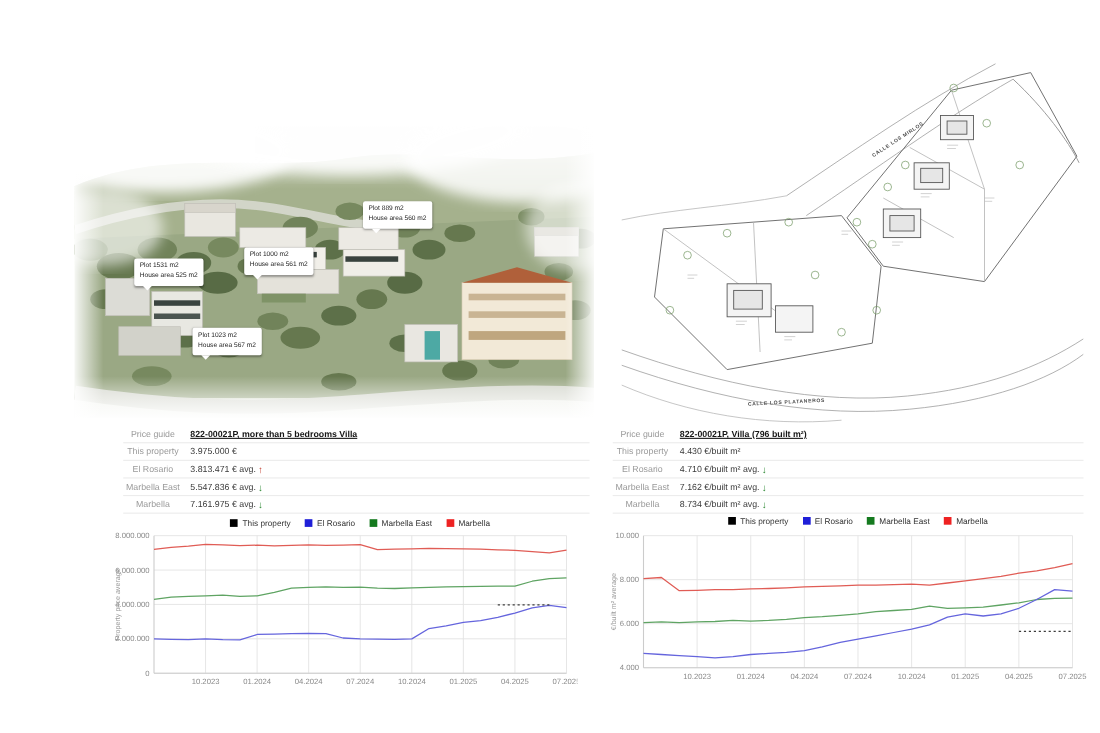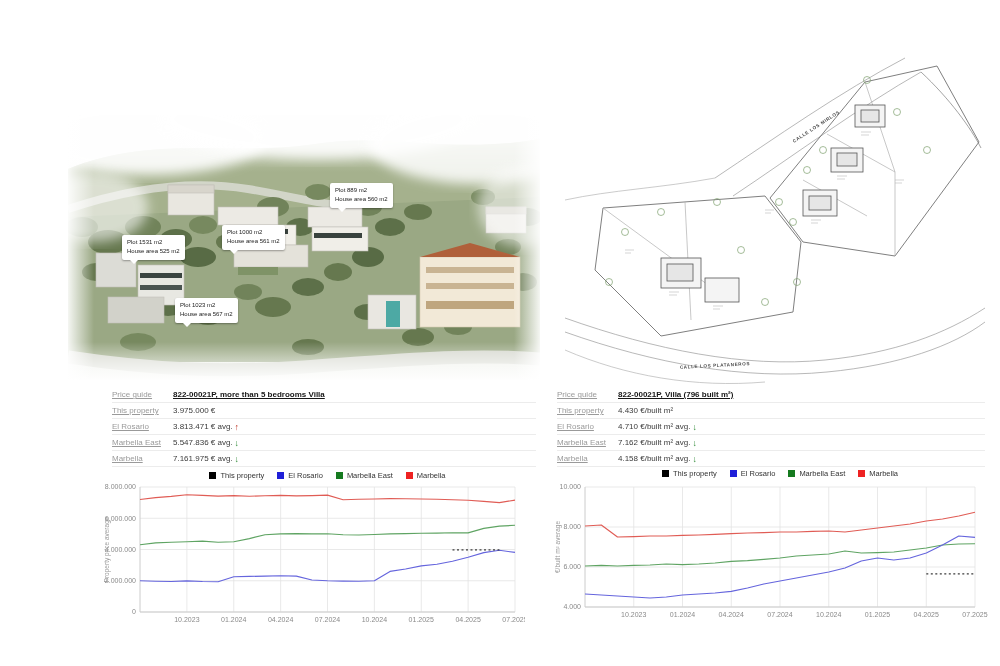--- a/index.html
+++ b/index.html
@@ -6,21 +6,21 @@
   body{font-family:"Liberation Sans",sans-serif;}
   #page{position:relative;width:1000px;height:666px;background:#ffffff;overflow:hidden;}
 
   #aerial{position:absolute;left:68px;top:57px;width:472px;height:323px;}
   #siteplan{position:absolute;left:565px;top:50px;width:420px;height:340px;}
 
   .ptable{position:absolute;font-size:8px;}
   #table-left{left:112px;top:387px;width:424px;}
   #table-right{left:557px;top:387px;width:428px;}
   .prow{display:flex;align-items:center;height:15px;border-bottom:1px solid #ececec;}
-  .plabel{width:54px;text-align:left;color:#9a9a9a;flex:none;text-decoration:underline;}
+  .plabel{width:54px;text-align:center;color:#9a9a9a;flex:none;}
   .pval{margin-left:7px;color:#3a3a3a;white-space:nowrap;}
   .pval.bold{font-weight:bold;color:#161616;text-decoration:underline;}
   .arrow{font-weight:bold;font-size:9px;margin-left:2px;}
   .arrow.up{color:#c03a2b;}
   .arrow.down{color:#2e8a35;}
 
   .chart{position:absolute;}
   #chart-left{left:95px;top:469px;width:430px;}
   #chart-right{left:550px;top:467px;width:440px;}
   .legend{display:flex;justify-content:center;gap:13px;height:13px;font-size:7.5px;color:#333;align-items:center;}
@@ -271,21 +271,21 @@
         <span class="pval">4.710 €/built m² avg.</span>
         <span class="arrow down">↓</span>
       </div>
       <div class="prow">
         <span class="plabel">Marbella East</span>
         <span class="pval">7.162 €/built m² avg.</span>
         <span class="arrow down">↓</span>
       </div>
       <div class="prow">
         <span class="plabel">Marbella</span>
-        <span class="pval">4.158 €/built m² avg.</span>
+        <span class="pval">8.734 €/built m² avg.</span>
         <span class="arrow down">↓</span>
       </div>
     </div>
 
   <div id="chart-left" class="chart">
     <div class="legend">
         <span class="lg-item">
           <span class="lg-swatch" style="background: rgb(0, 0, 0);"></span>
           <span>This property</span>
         </span>

